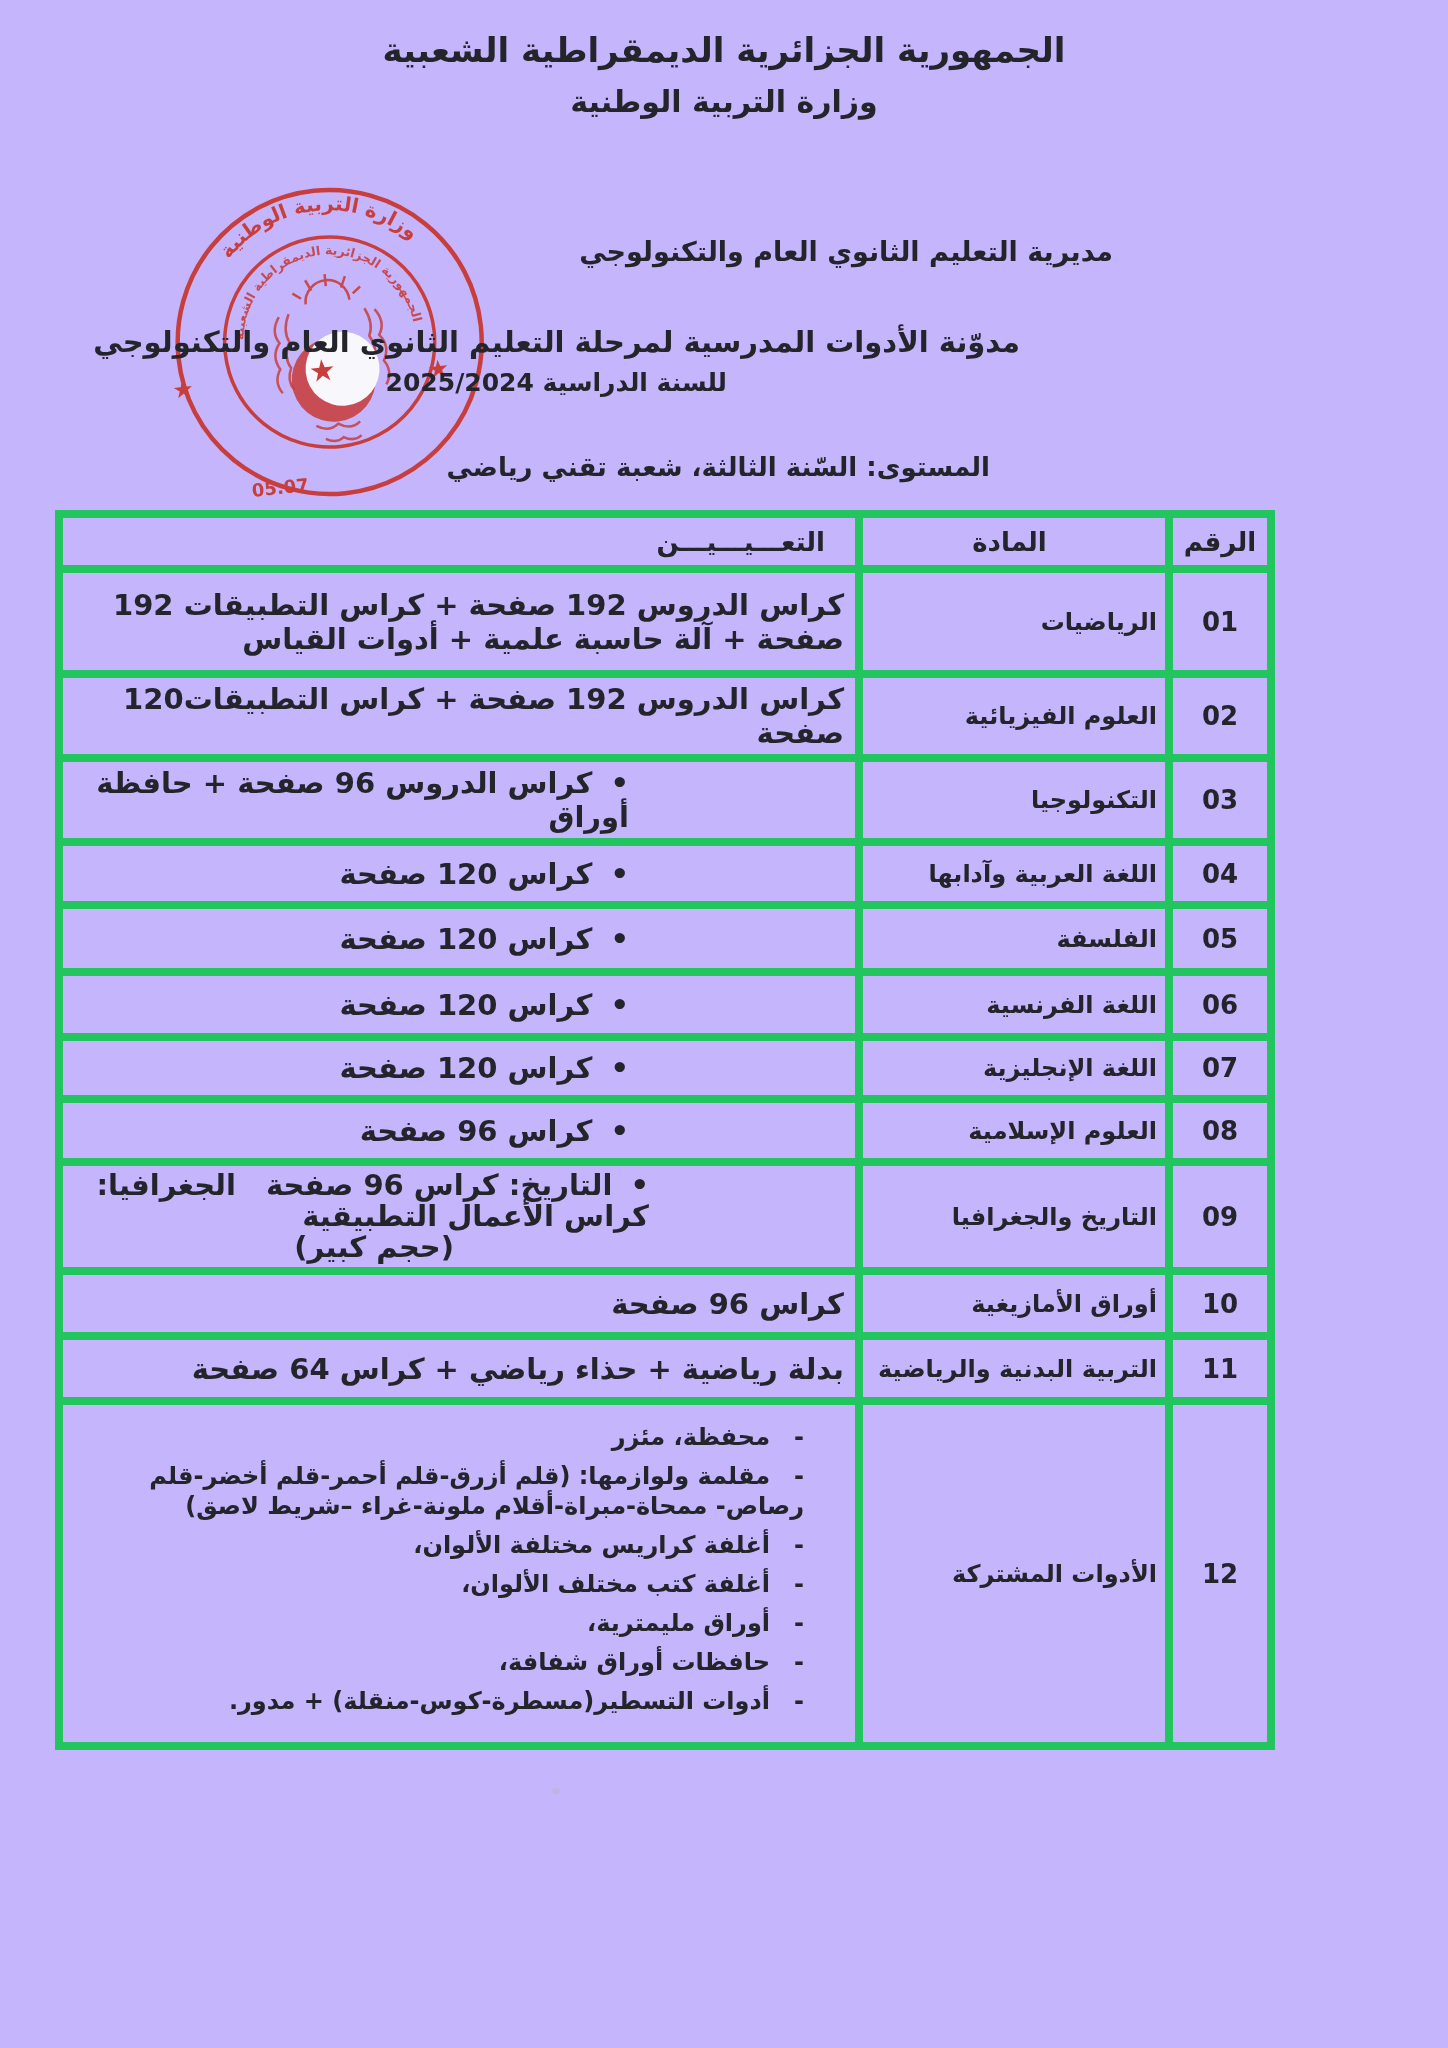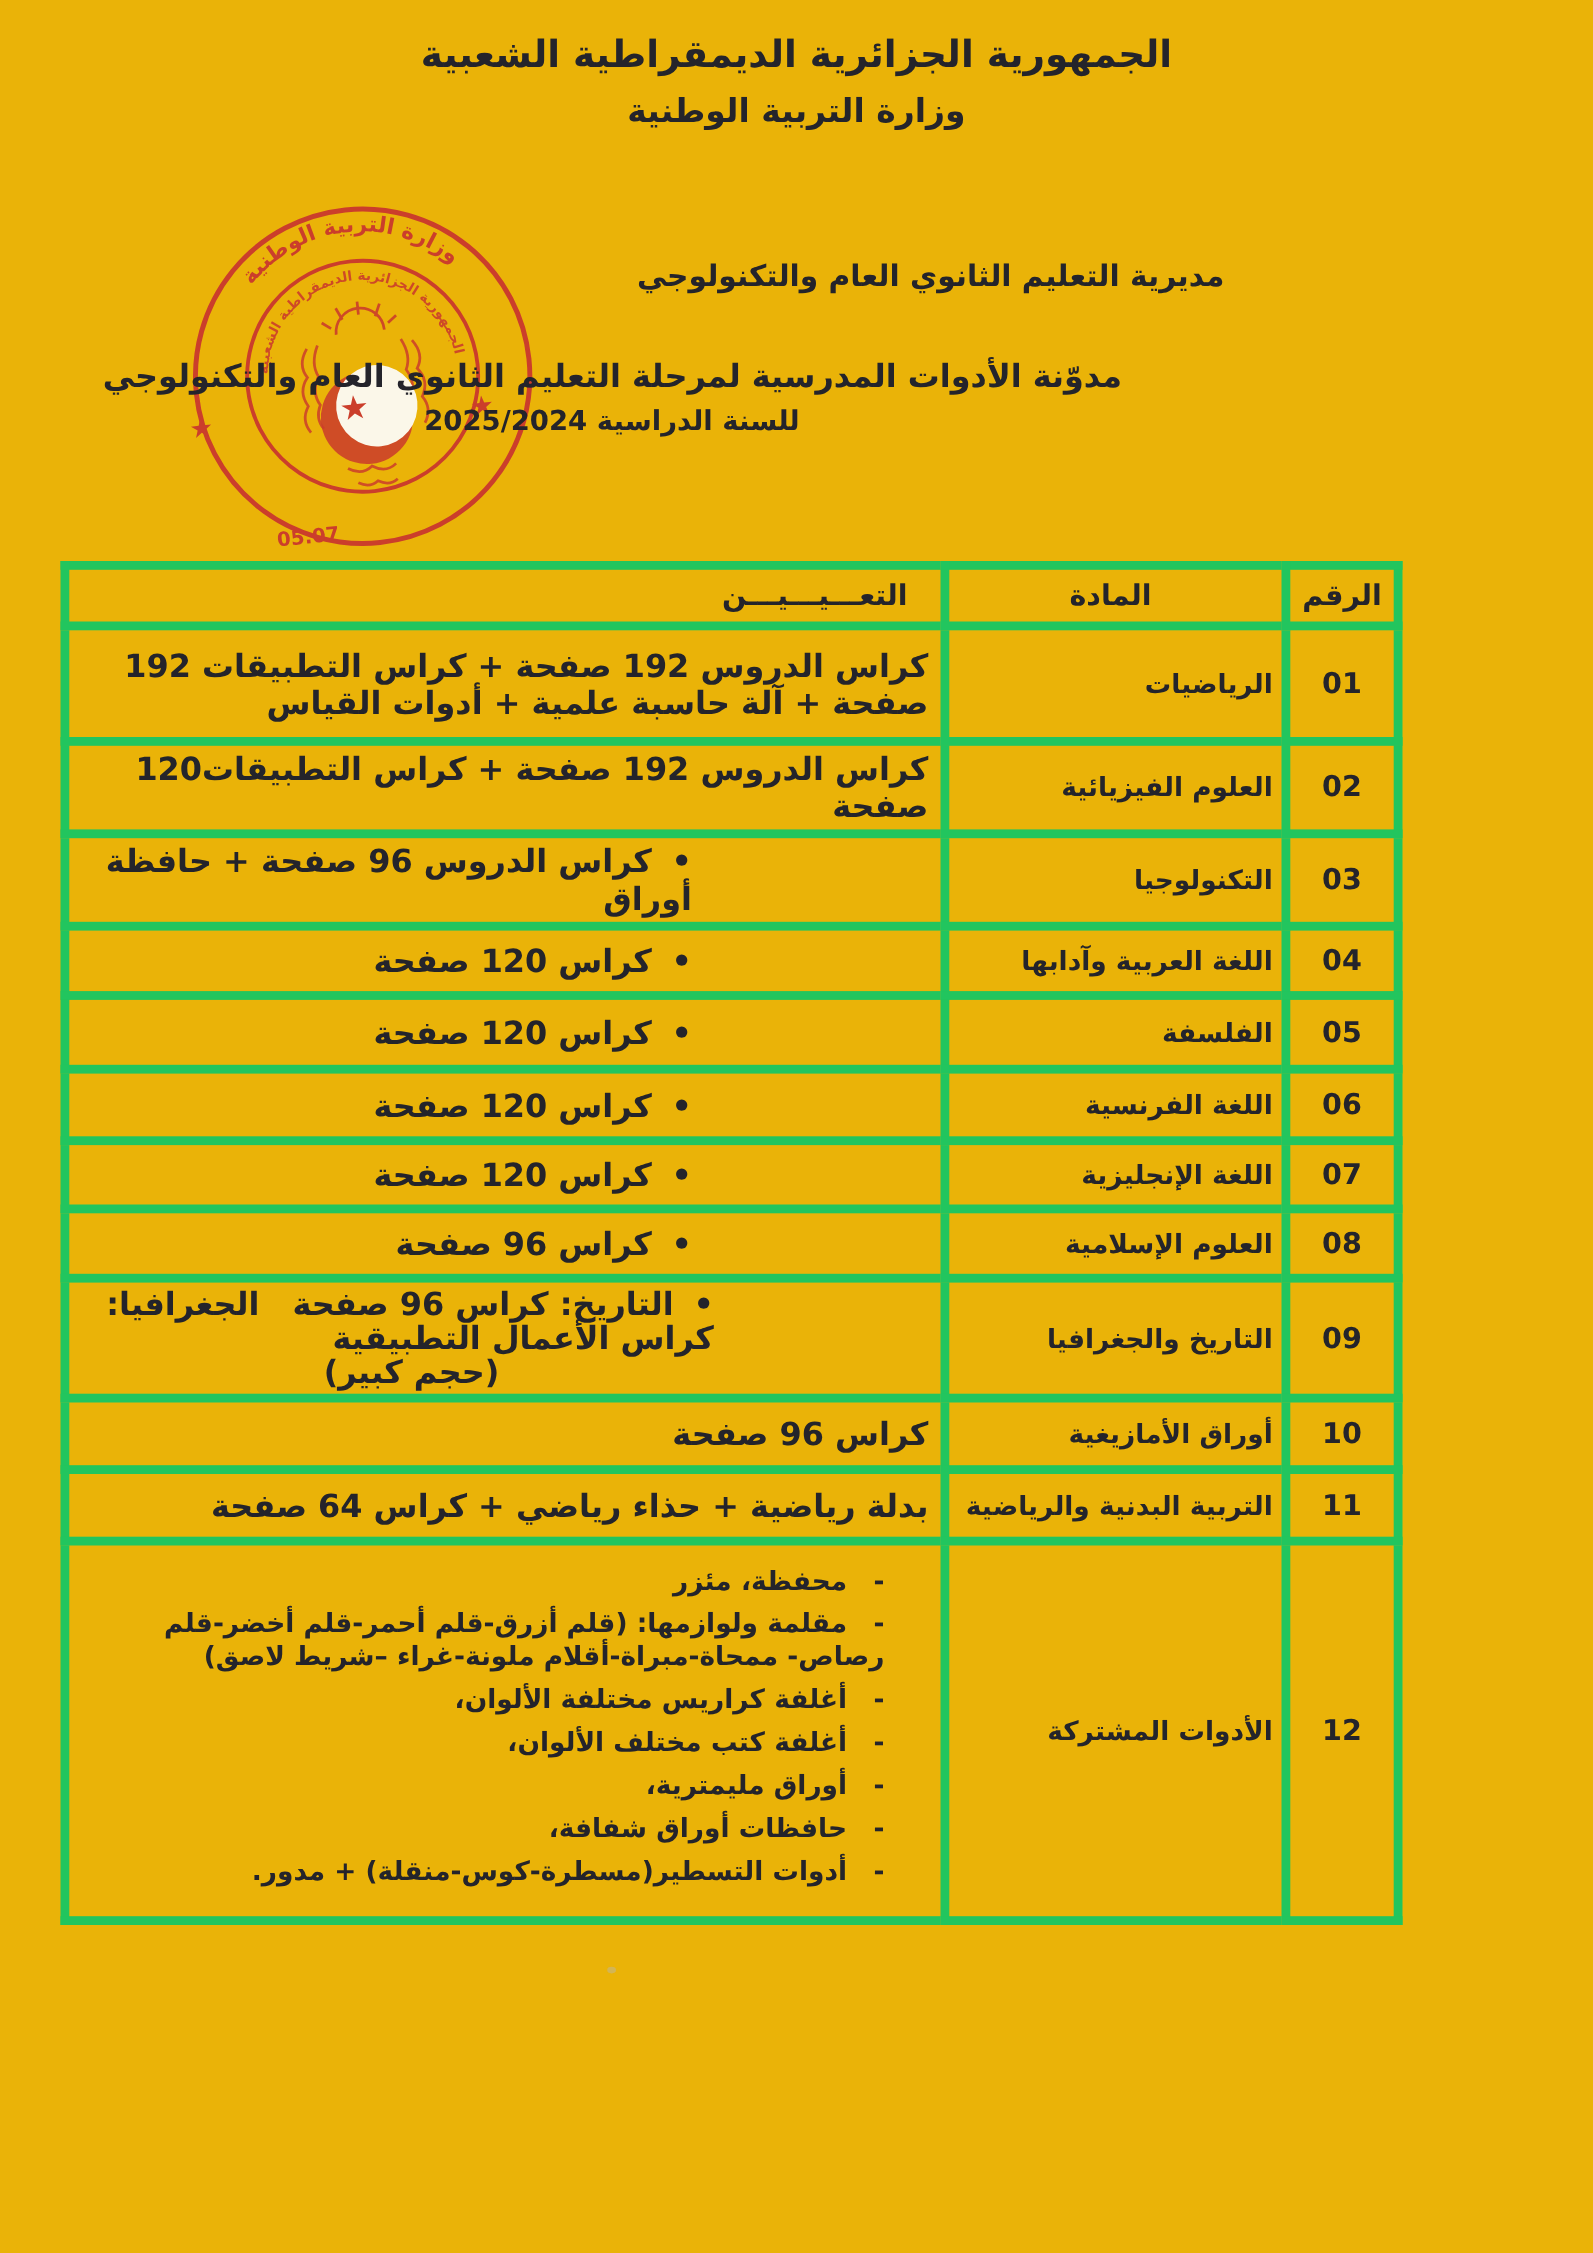--- a/index.html
+++ b/index.html
@@ -1,20 +1,20 @@
 <!DOCTYPE html>
 <html lang="ar"><head>
 <meta charset="utf-8">
 <style>
   html,body{margin:0;padding:0;}
   body{background:#e8e8e6;}
   .sheet{
     position:relative;
     width:1448px;height:2048px;
-    background:#eab308;
+    background:#c4b5fd;
     overflow:hidden;
     font-family:"DejaVu Sans", sans-serif;
     color:#24242b;
     direction:rtl;
   }
   
   .top-titles{position:absolute;top:30px;left:0;right:0;text-align:center;z-index:2;}
   .title-1{font-size:34px;font-weight:bold;letter-spacing:0;}
   .title-2{font-size:30px;font-weight:bold;margin-top:14px;}
   .dir-block{position:absolute;top:204px;right:335px;text-align:right;z-index:2;}
@@ -115,20 +115,21 @@
     <circle cx="160" cy="198" r="42" fill="#c9362e" opacity=".88"></circle>
     <circle cx="170" cy="188" r="37" fill="#fdfdfb"></circle>
     <text x="163" y="198" font-size="30" fill="#c9362e">★</text>
 
     <text x="124" y="306" font-family="DejaVu Sans, sans-serif" font-size="18" font-weight="bold" fill="#c9362e">05.07</text>
   </svg>
 
   <div class="medouna-1">مدوّنة الأدوات المدرسية لمرحلة التعليم الثانوي العام والتكنولوجي</div>
   <div class="medouna-2">للسنة الدراسية 2025/2024</div>
 
+  <div class="level-line">المستوى: السّنة الثالثة، شعبة تقني رياضي</div>
 
   <table class="doc">
     <colgroup>
         <col class="c-num">
         <col class="c-subj">
         <col class="c-desig">
       </colgroup>
     <tbody>
         <tr style="height:55px">
       <th class="h-num">الرقم</th>

